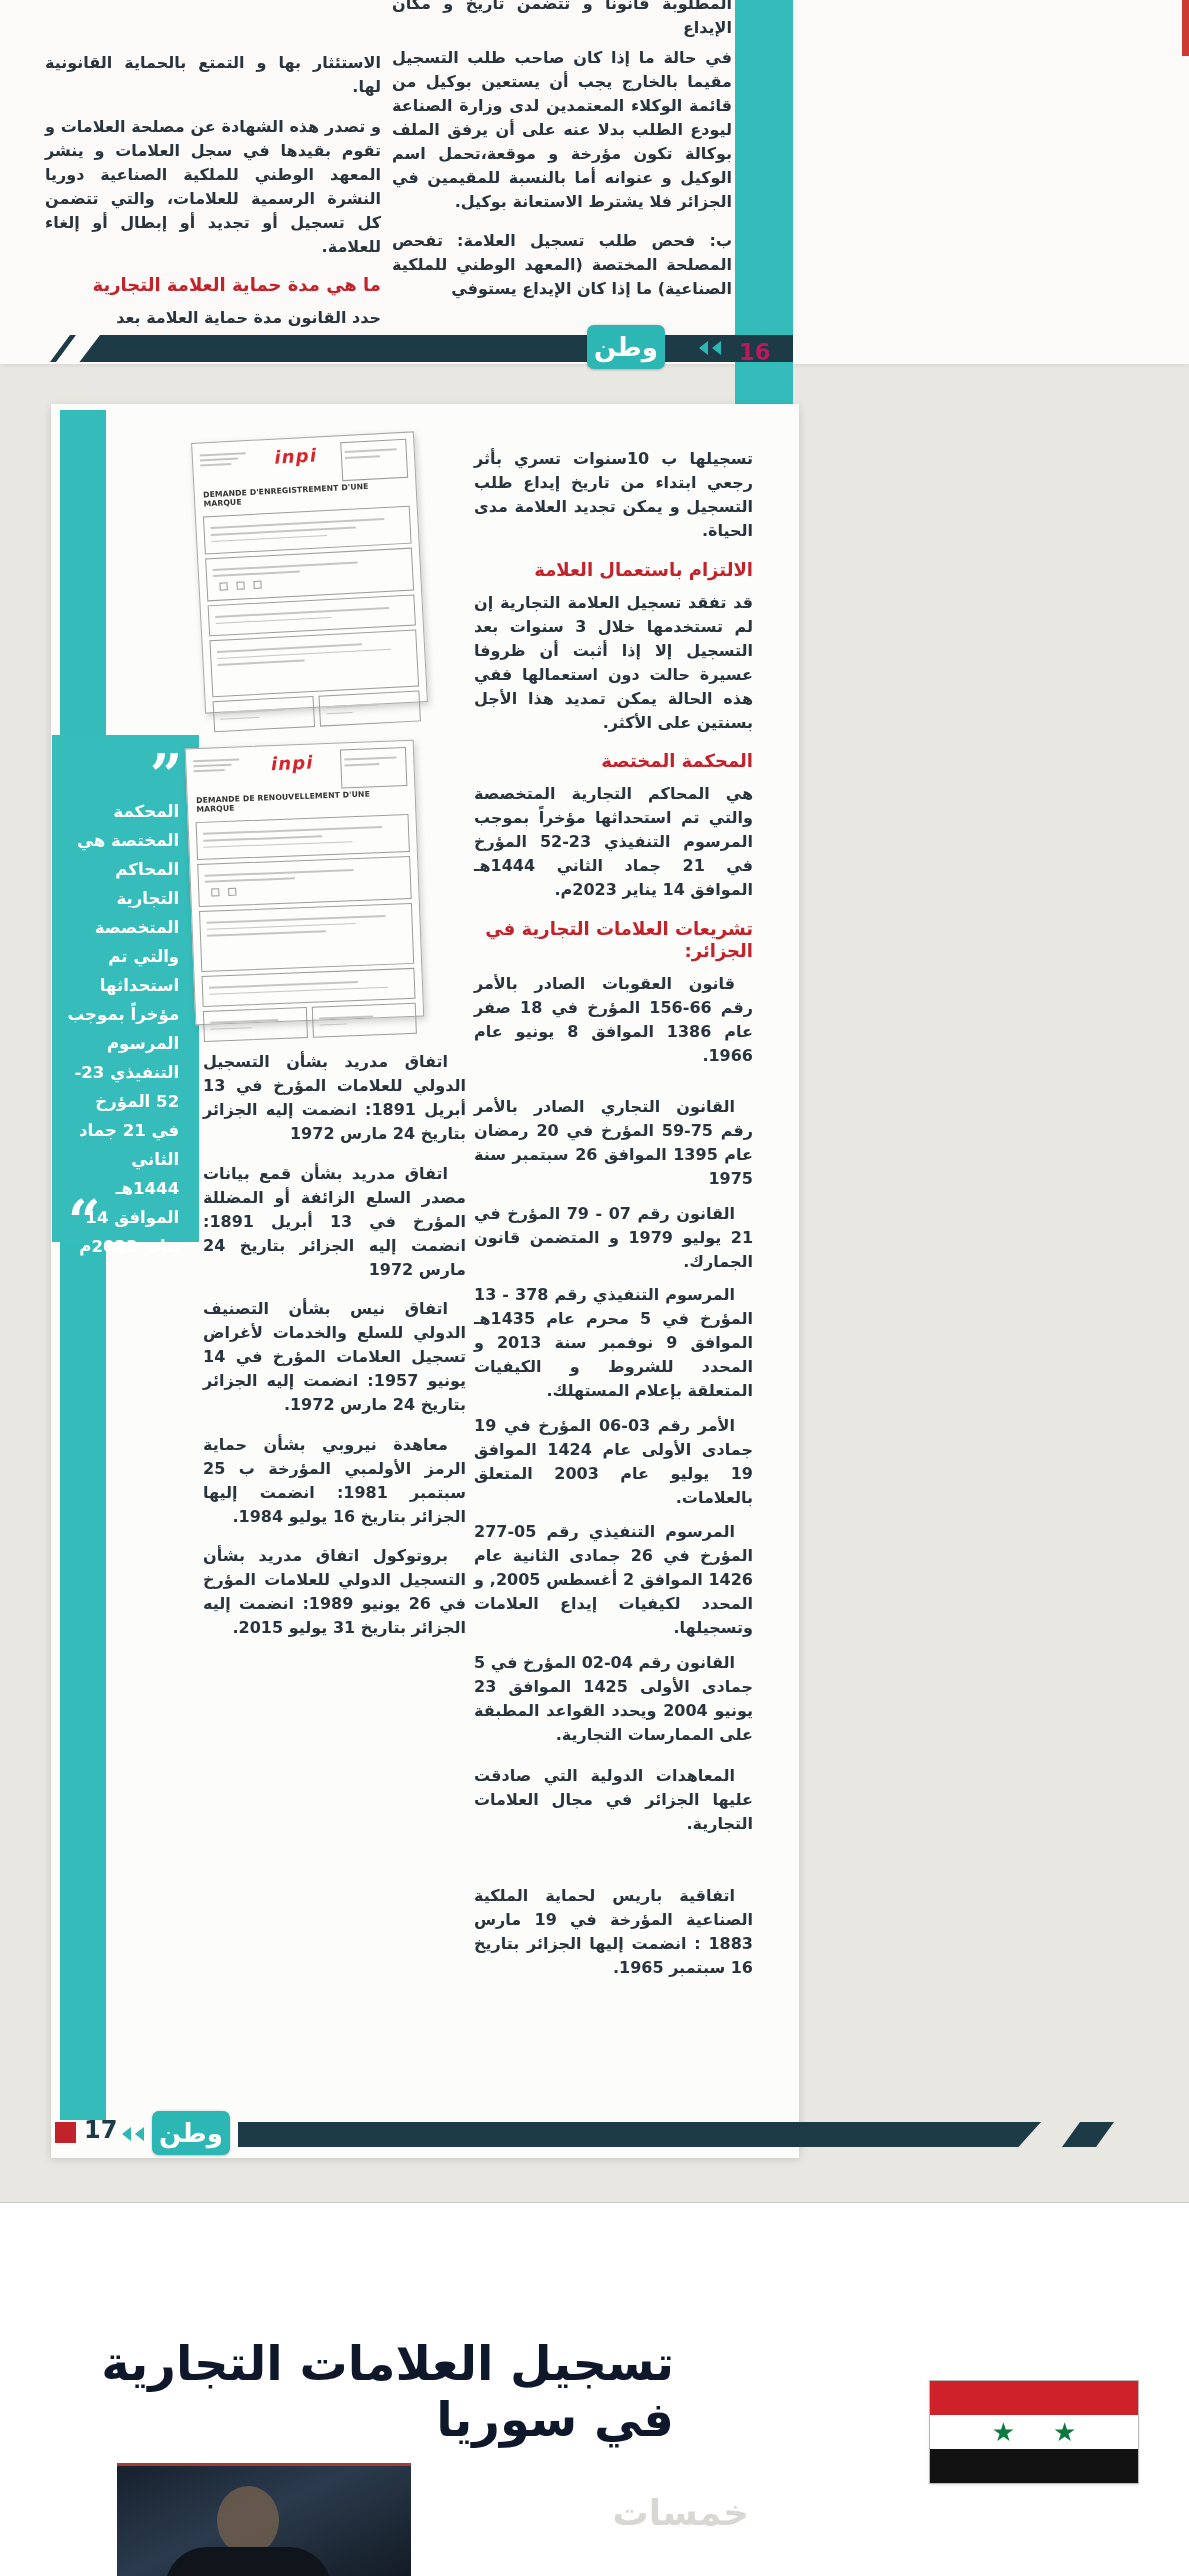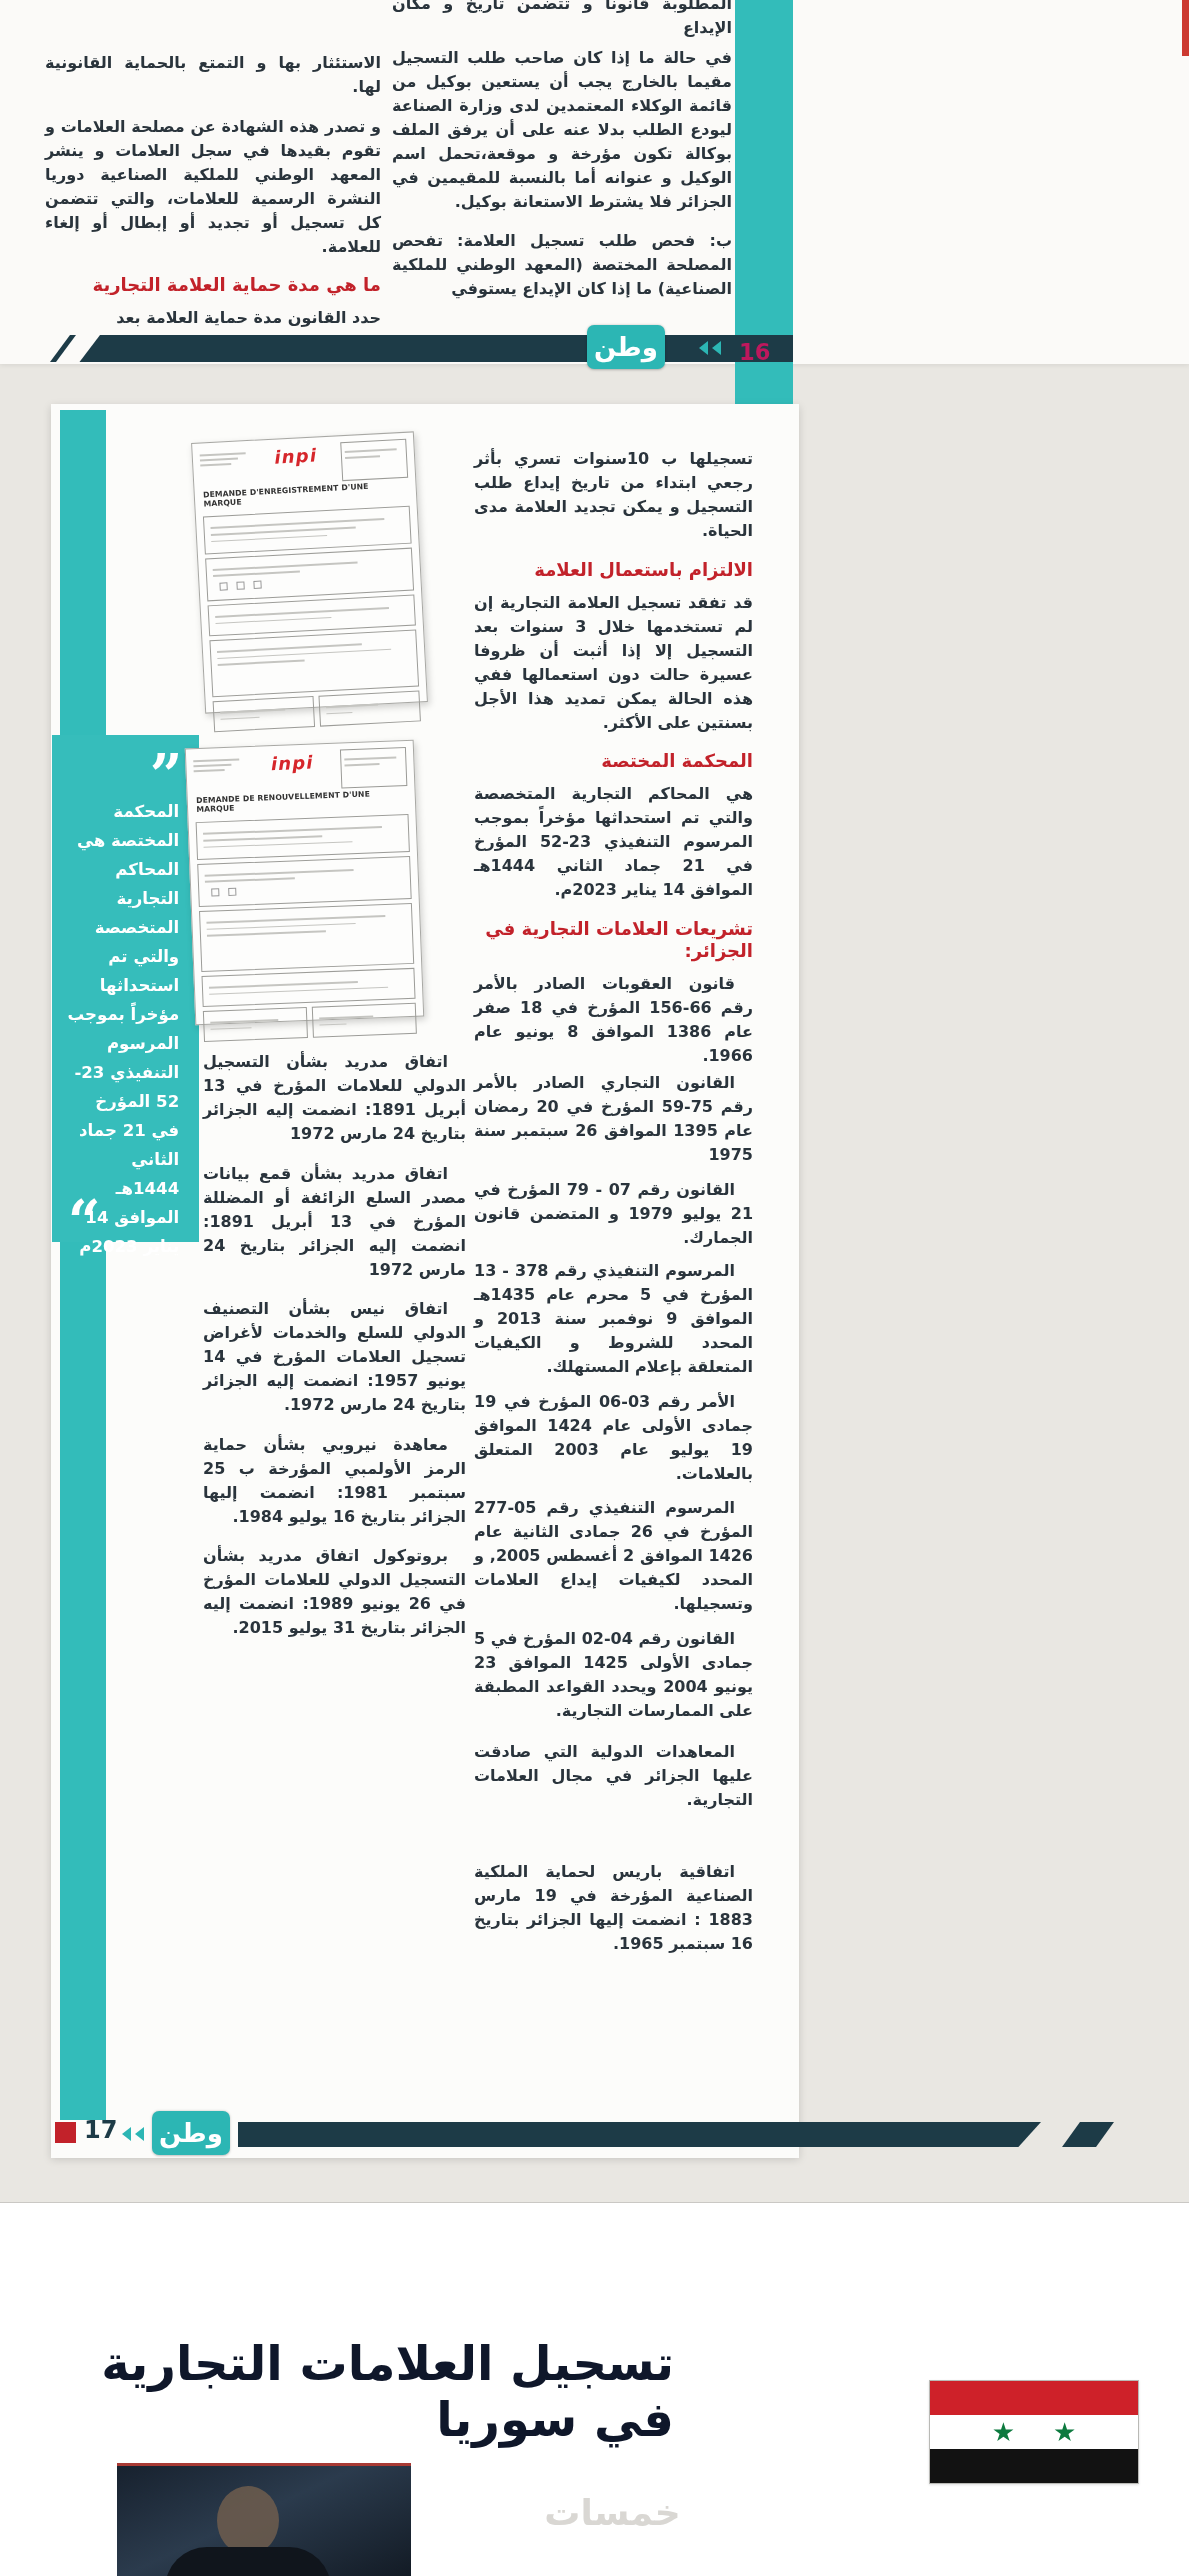--- a/index.html
+++ b/index.html
@@ -76,21 +76,21 @@
   .bottom-section{left:0;top:2202px;width:1189px;height:374px;background:#ffffff;border-top:1.2px solid #cac8c4;}
   .syria-title{position:absolute;left:44px;top:100px;width:630px;direction:rtl;text-align:right;font-size:48px;font-weight:800;color:#0f172a;}
   .flag{position:absolute;left:929px;top:177px;width:208px;height:102px;border:0.6px solid #b9b9b5;display:flex;flex-direction:column;box-shadow:0 0.6px 2.4px rgba(0,0,0,.12);}
   .flag .f-red{flex:1;background:#ce2129;}
   .flag .f-white{flex:1;background:#ffffff;display:flex;align-items:center;justify-content:center;gap:38px;}
   .flag .f-black{flex:1;background:#121212;}
   .flag .star{color:#0d7a3f;font-size:26px;line-height:1;}
   .photo{position:absolute;left:117px;top:260px;width:294px;height:114px;background:linear-gradient(155deg,#17212e 0%,#2b3b4d 45%,#121a24 100%);border-top:3.6px solid #a83a34;overflow:hidden;}
   .ph-head{position:absolute;left:100px;top:20px;width:62px;height:69px;border-radius:50%;background:#6e5d4d;opacity:.85;}
   .ph-body{position:absolute;left:48px;top:81px;width:166px;height:71px;border-radius:42px 42px 0 0;background:#10151c;}
-  .watermark{position:absolute;left:476px;top:289px;width:273px;text-align:center;font-size:36px;font-weight:800;color:#d9d7d3;direction:rtl;}
+  .watermark{position:absolute;left:476px;top:289px;width:273px;text-align:right;font-size:36px;font-weight:800;color:#d9d7d3;direction:rtl;}
 </style>
 </head>
 <body>
 
 <section class="abs top-section">
   <div class="top-left-col ar">
     <p class="body">الاستئثار بها و التمتع بالحماية القانونية لها.</p>
     <p class="body">و تصدر هذه الشهادة عن مصلحة العلامات و تقوم بقيدها في سجل العلامات و ينشر المعهد الوطني للملكية الصناعية دوريا النشرة الرسمية للعلامات، والتي تتضمن كل تسجيل أو تجديد أو إبطال أو إلغاء للعلامة.</p>
     <h3 class="red-h">ما هي مدة حماية العلامة التجارية</h3>
     <p class="body">حدد القانون مدة حماية العلامة بعد</p>
@@ -234,21 +234,21 @@
     <p class="body">تسجيلها ب 10سنوات تسري بأثر رجعي ابتداء من تاريخ إيداع طلب التسجيل و يمكن تجديد العلامة مدى الحياة.</p>
 
     <h3 class="red-h">الالتزام باستعمال العلامة</h3>
     <p class="body">قد تفقد تسجيل العلامة التجارية إن لم تستخدمها خلال 3 سنوات بعد التسجيل إلا إذا أثبت أن ظروفا عسيرة حالت دون استعمالها ففي هذه الحالة يمكن تمديد هذا الأجل بسنتين على الأكثر.</p>
 
     <h3 class="red-h">المحكمة المختصة</h3>
     <p class="body">هي المحاكم التجارية المتخصصة والتي تم استحداثها مؤخراً بموجب المرسوم التنفيذي 23-52 المؤرخ في 21 جماد الثاني 1444هـ الموافق 14 يناير 2023م.</p>
 
     <h3 class="red-h">تشريعات العلامات التجارية في الجزائر:</h3>
     <div>
-      <p class="body indent" style="margin-bottom:3px;">قانون العقوبات الصادر بالأمر رقم 66-156 المؤرخ في 18 صفر عام 1386 الموافق 8 يونيو عام 1966.</p>
+      <p class="body indent" style="margin-bottom:27px;">قانون العقوبات الصادر بالأمر رقم 66-156 المؤرخ في 18 صفر عام 1386 الموافق 8 يونيو عام 1966.</p>
       <p class="body indent" style="margin-bottom:10.7px;">القانون التجاري الصادر بالأمر رقم 75-59 المؤرخ في 20 رمضان عام 1395 الموافق 26 سبتمبر سنة 1975</p>
       <p class="body indent" style="margin-bottom:9px;">القانون رقم 07 - 79 المؤرخ في 21 يوليو 1979 و المتضمن قانون الجمارك.</p>
       <p class="body indent" style="margin-bottom:10.7px;">المرسوم التنفيذي رقم 378 - 13 المؤرخ في 5 محرم عام 1435هـ الموافق 9 نوفمبر سنة 2013 و المحدد للشروط و الكيفيات المتعلقة بإعلام المستهلك.</p>
       <p class="body indent" style="margin-bottom:10.7px;">الأمر رقم 03-06 المؤرخ في 19 جمادى الأولى عام 1424 الموافق 19 يوليو عام 2003 المتعلق بالعلامات.</p>
       <p class="body indent" style="margin-bottom:10.7px;">المرسوم التنفيذي رقم 05-277 المؤرخ في 26 جمادى الثانية عام 1426 الموافق 2 أغسطس 2005, و المحدد لكيفيات إيداع العلامات وتسجيلها.</p>
       <p class="body indent" style="margin-bottom:17px;">القانون رقم 04-02 المؤرخ في 5 جمادى الأولى 1425 الموافق 23 يونيو 2004 ويحدد القواعد المطبقة على الممارسات التجارية.</p>
       <p class="body indent" style="margin-bottom:8px;">المعاهدات الدولية التي صادقت عليها الجزائر في مجال العلامات التجارية.</p>
       <p class="body indent" style="margin-bottom:10.7px;margin-top:48px;">اتفاقية باريس لحماية الملكية الصناعية المؤرخة في 19 مارس 1883 : انضمت إليها الجزائر بتاريخ 16 سبتمبر 1965.</p>
     </div>
   </div>

